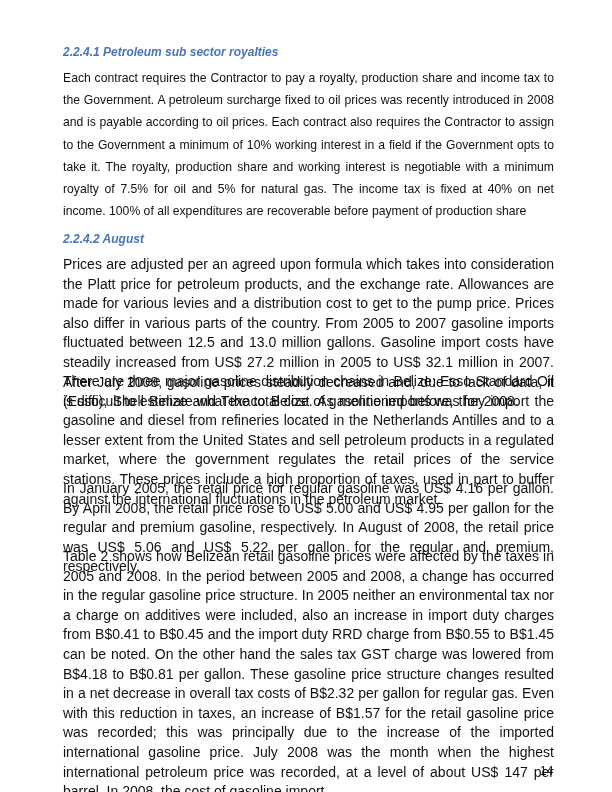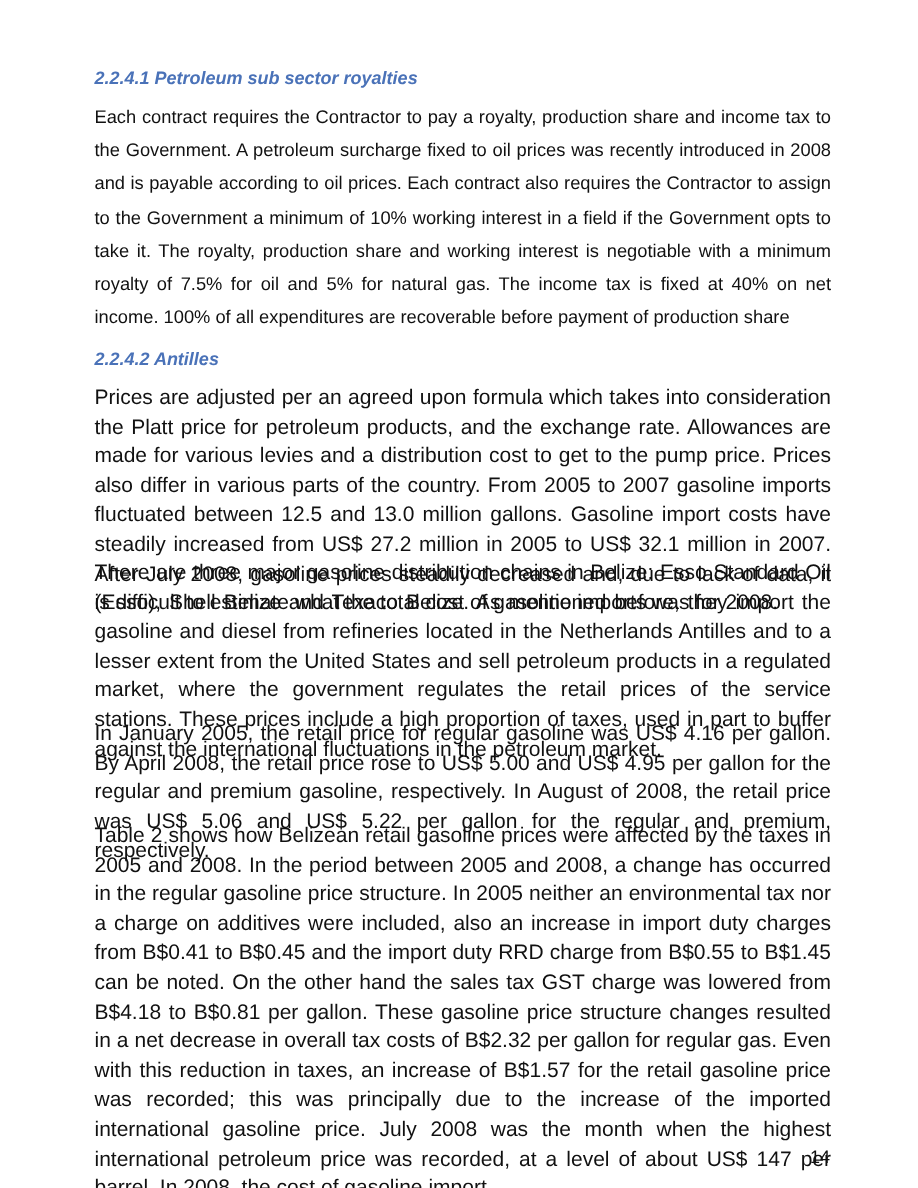--- a/index.html
+++ b/index.html
@@ -11,19 +11,19 @@
   .p2 { font-size:14px; line-height:19.6px; }
   .pageno { position:absolute; left:540px; top:764px; font-size:12px; color:#111; }
 </style>
 </head>
 <body>
 
 <div class="page">
   <div class="h" style="top:45px;">2.2.4.1 Petroleum sub sector royalties</div>
   <div class="p p1" style="top:67px;">Each contract requires the Contractor to pay a royalty, production share and income tax to the Government. A petroleum surcharge fixed to oil prices was recently introduced in 2008 and is payable according to oil prices. Each contract also requires the Contractor to assign to the Government a minimum of 10% working interest in a field if the Government opts to take it. The royalty, production share and working interest is negotiable with a minimum royalty of 7.5% for oil and 5% for natural gas. The income tax is fixed at 40% on net income. 100% of all expenditures are recoverable before payment of production share</div>
 
-  <div class="h" style="top:232px;">2.2.4.2 Antilles</div>
+  <div class="h" style="top:232px;">2.2.4.2 August</div>
   <div class="p p2" style="top:255px;">Prices are adjusted per an agreed upon formula which takes into consideration the Platt price for petroleum products, and the exchange rate. Allowances are made for various levies and a distribution cost to get to the pump price.  Prices also differ in various parts of the country. From 2005 to 2007 gasoline imports fluctuated between 12.5 and 13.0 million gallons. Gasoline import costs have steadily increased from US$ 27.2 million in 2005 to US$ 32.1 million in 2007. After July 2008, gasoline prices steadily decreased and, due to lack of data, it is difficult to estimate what the total cost of gasoline imports was for 2008.</div>
   <div class="p p2" style="top:372px;">There are three major gasoline distribution chains in Belize: Esso Standard Oil (Esso), Shell Belize and Texaco Belize.  As mentioned before, they import the gasoline and diesel from refineries located in the Netherlands Antilles and to a lesser extent from the United States and sell petroleum products in a regulated market, where the government regulates the retail prices of the service stations. These prices include a high proportion of taxes, used in part to buffer against the international fluctuations in the petroleum market.</div>
   <div class="p p2" style="top:479px;">In January 2005, the retail price for regular gasoline was US$ 4.16 per gallon. By April 2008, the retail price rose to US$ 5.00 and US$ 4.95 per gallon for the regular and premium gasoline, respectively. In August of 2008, the retail price was US$ 5.06 and US$ 5.22 per gallon for the regular and premium, respectively.</div>
   <div class="p p2" style="top:547px;">Table 2 shows how Belizean retail gasoline prices were affected by the taxes in 2005 and 2008.  In the period between 2005 and 2008, a change has occurred in the regular gasoline price structure. In 2005 neither an environmental tax nor a charge on additives were included, also an increase in import duty charges from B$0.41 to B$0.45 and the import duty RRD charge from B$0.55 to B$1.45 can be noted. On the other hand the sales tax GST charge was lowered from B$4.18 to B$0.81 per gallon. These gasoline price structure changes resulted in a net decrease in overall tax costs of B$2.32 per gallon for regular gas. Even with this reduction in taxes, an increase of B$1.57 for the retail gasoline price was recorded; this was principally due to the increase of the imported international gasoline price. July 2008 was the month when the highest international petroleum price was recorded, at a level of about US$ 147 per barrel. In 2008, the cost of gasoline import</div>
 </div>
 <div class="pageno">14</div>
 
 </body></html>

